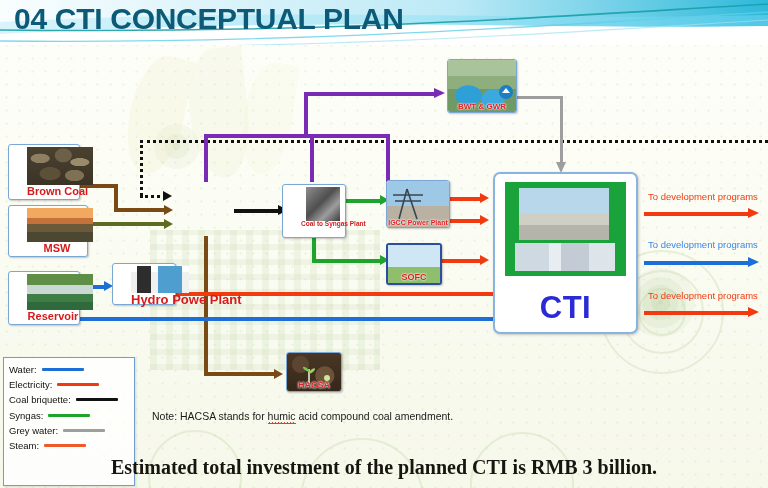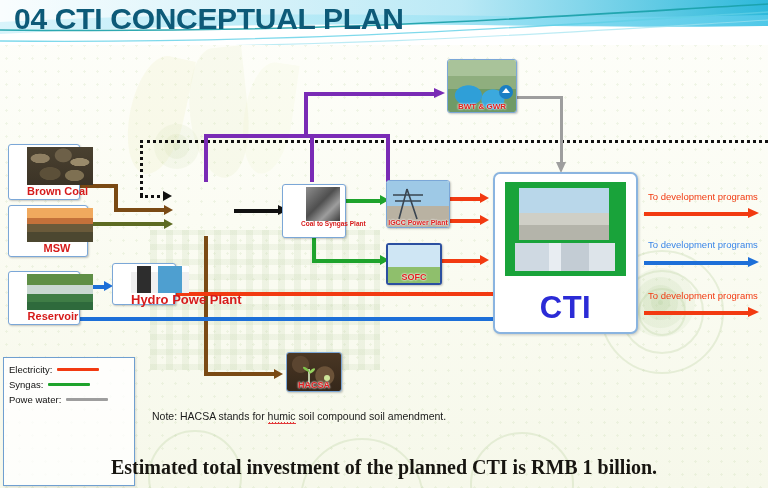--- a/index.html
+++ b/index.html
@@ -317,32 +317,44 @@
   <div class="dev-label" style="left:648px;top:239px;color:#3b86e8;">To development  programs</div>
   <div class="ln h" style="left:644px;top:261px;width:108px;border-top-width:4px;border-top-color:#1d6fd8;"></div>
   <div class="arw arw-r" style="left:748px;top:257px;border-left:11px solid #1d6fd8;"></div>
 
   <div class="dev-label" style="left:648px;top:290px;color:#f23a11;">To development  programs</div>
   <div class="ln h" style="left:644px;top:311px;width:108px;border-top-width:4px;border-top-color:#f23a11;"></div>
   <div class="arw arw-r" style="left:748px;top:307px;border-left:11px solid #f23a11;"></div>
 
   <div class="legend">
     <div class="lg-row">
+      <span class="lg-label">Water:</span>
+      <span class="lg-swatch" style="background:#1d6fd8;"></span>
+    </div>
+    <div class="lg-row">
       <span class="lg-label">Electricity:</span>
       <span class="lg-swatch" style="background:#f23a11;"></span>
     </div>
     <div class="lg-row">
+      <span class="lg-label">Coal briquette:</span>
+      <span class="lg-swatch" style="background:#111111;"></span>
+    </div>
+    <div class="lg-row">
       <span class="lg-label">Syngas:</span>
       <span class="lg-swatch" style="background:#1ea32c;"></span>
     </div>
     <div class="lg-row">
-      <span class="lg-label">Powe water:</span>
+      <span class="lg-label">Grey water:</span>
       <span class="lg-swatch" style="background:#9e9e9e;"></span>
     </div>
+    <div class="lg-row">
+      <span class="lg-label">Steam:</span>
+      <span class="lg-swatch" style="background:#f05a28;"></span>
+    </div>
   </div>
 
   <div class="note">
-    <span>Note: HACSA stands for </span><span class="squig">humic</span><span> soil compound  soil amendment.</span>
-  </div>
-
-  <div class="footer-text">Estimated total investment of the planned CTI  is RMB 1 billion.</div>
+    <span>Note: HACSA stands for </span><span class="squig">humic</span><span> acid compound  coal amendment.</span>
+  </div>
+
+  <div class="footer-text">Estimated total investment of the planned CTI  is RMB 3 billion.</div>
 
 </div>
 
 </body></html>

